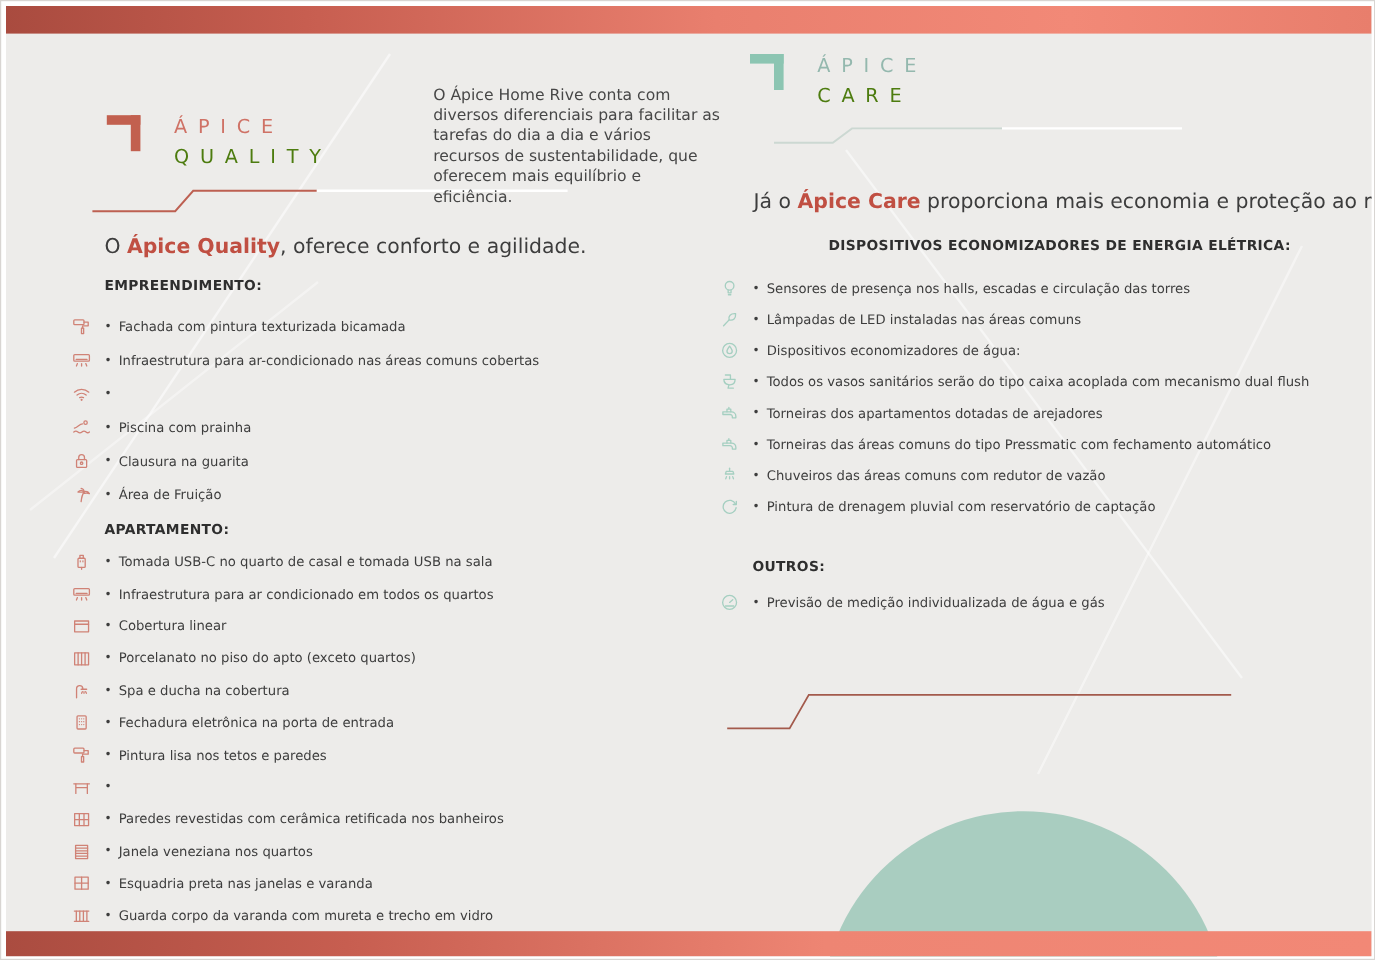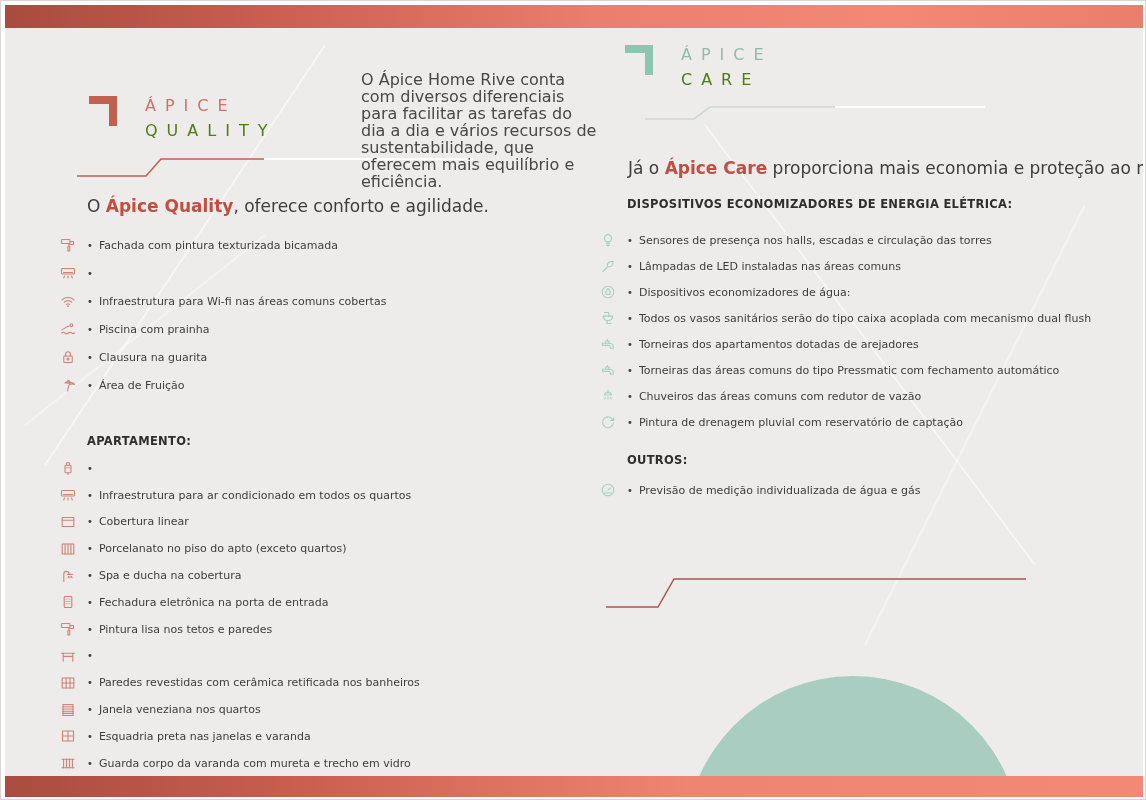--- a/index.html
+++ b/index.html
@@ -15,30 +15,30 @@
   .bracket{position:absolute;width:28px;height:30px;box-sizing:border-box;}
   .bracket.q{left:84px;top:91px;border-top:8px solid #c2604f;border-right:8px solid #c2604f;}
   .bracket.c{left:620px;top:40px;border-top:8px solid #8cc5b2;border-right:8px solid #8cc5b2;}
   .brand{position:absolute;font-size:16px;letter-spacing:9px;line-height:25px;white-space:nowrap;}
   .brand.q{left:140px;top:88px;}
   .brand.c{left:676px;top:37px;}
   .brand .l1.sal{color:#cf7266;}
   .brand .l1.tea{color:#94b8ae;}
   .brand .l2{color:#4d7c0f;}
   .stepline{position:absolute;}
-  .para-top{position:absolute;left:356px;top:66px;width:240px;font-size:16px;line-height:17px;color:#474747;}
+  .para-top{position:absolute;left:356px;top:66px;width:240px;font-size:13px;line-height:17px;color:#474747;}
   .introline{position:absolute;font-size:17px;color:#3d3d3d;white-space:nowrap;}
   .introline .b{font-weight:bold;color:#c04f42;}
   .introline.q{left:82px;top:191px;}
   .introline.c{left:623px;top:153px;}
   .section{position:absolute;}
   .sec-emp{left:54px;top:226px;width:500px;}
   .sec-apt{left:54px;top:429px;width:520px;}
-  .sec-disp{left:594px;top:192px;width:540px;}
-  .sec-out{left:594px;top:448px;width:540px;}
+  .sec-disp{left:594px;top:192px;width:540px;text-align:center;}
+  .sec-out{left:594px;top:460px;width:540px;}
   .sec-title{font-size:11.5px;font-weight:bold;color:#2e2e2e;letter-spacing:.3px;margin-left:28px;}
   .sec-emp .sec-title{margin-bottom:13px;}
   .sec-apt .sec-title{margin-bottom:7px;}
   .sec-disp .sec-title{margin-bottom:16px;}
   .sec-out .sec-title{margin-bottom:10px;}
   .row{display:flex;align-items:center;height:28px;}
   .sec-apt .row{height:26.8px;}
   .sec-disp .row,.sec-out .row{height:26px;}
   .ico{width:18px;height:16px;flex:0 0 18px;display:inline-flex;align-items:center;justify-content:center;}
   .ico.sal{color:#d08276;}
@@ -74,52 +74,53 @@
       <polyline points="191,14 400,14" fill="none" stroke="#ffffff" stroke-width="2"></polyline>
     </svg>
 
     <div class="para-top">O Ápice Home Rive conta com diversos diferenciais para facilitar as tarefas do dia a dia e vários recursos de sustentabilidade, que oferecem mais equilíbrio e eficiência.</div>
 
     <div class="introline q">
       <span>O </span><span class="b">Ápice Quality</span><span>, oferece conforto e agilidade.</span>
     </div>
 
     <div class="section sec-emp">
+      <div class="sec-title">EMPREENDIMENTO:</div>
       <div class="row">
           <span class="ico sal">
             <svg viewBox="0 0 16 16" width="16" height="16" fill="none" stroke="currentColor" stroke-width="1.1" stroke-linecap="round" stroke-linejoin="round">
               <rect x="1.5" y="2.5" width="8.5" height="4" rx="0.8"></rect>
               <path d="M10 4.5h3.5v3H8.8v1.8"></path>
               <rect x="7.9" y="9.5" width="1.8" height="4.5"></rect>
             </svg>
           </span>
           <span class="blt">•</span>
           <span class="txt">Fachada com pintura texturizada bicamada</span>
         </div>
       <div class="row">
           <span class="ico sal">
             <svg viewBox="0 0 16 16" width="16" height="16" fill="none" stroke="currentColor" stroke-width="1.1" stroke-linecap="round" stroke-linejoin="round">
               <rect x="1.5" y="3.5" width="13" height="5.5" rx="0.8"></rect>
               <path d="M3.5 7.5h9"></path>
               <path d="M4.5 11l-.8 2M8 11v2M11.5 11l.8 2"></path>
             </svg>
           </span>
           <span class="blt">•</span>
+          <span class="txt">Infraestrutura para ar-condicionado nas áreas comuns cobertas</span>
         </div>
       <div class="row">
           <span class="ico sal">
             <svg viewBox="0 0 16 16" width="16" height="16" fill="none" stroke="currentColor" stroke-width="1.1" stroke-linecap="round" stroke-linejoin="round">
               <path d="M2 6.8a9 9 0 0 1 12 0"></path>
               <path d="M4.2 9.2a6 6 0 0 1 7.6 0"></path>
               <path d="M6.4 11.4a3 3 0 0 1 3.2 0"></path>
               <circle cx="8" cy="13.2" r="0.9" fill="currentColor" stroke="none"></circle>
             </svg>
           </span>
           <span class="blt">•</span>
-          <span class="txt">Infraestrutura para Wi-fi nas áreas comuns cobertas</span>
         </div>
       <div class="row">
           <span class="ico sal">
             <svg viewBox="0 0 16 16" width="16" height="16" fill="none" stroke="currentColor" stroke-width="1.1" stroke-linecap="round" stroke-linejoin="round">
               <circle cx="11.3" cy="4.2" r="1.4"></circle>
               <path d="M2 8.8c2.8-.8 4.2-3.6 6.8-3.6"></path>
               <path d="M1.5 12c1.1-.9 2.3-.9 3.4 0s2.3.9 3.4 0 2.3-.9 3.4 0 2 .7 2.8 0"></path>
             </svg>
           </span>
           <span class="blt">•</span>
@@ -155,20 +156,21 @@
           <span class="ico sal">
             <svg viewBox="0 0 16 16" width="16" height="16" fill="none" stroke="currentColor" stroke-width="1.1" stroke-linecap="round" stroke-linejoin="round">
               <rect x="5" y="5.2" width="6" height="7.6" rx="0.8"></rect>
               <path d="M6.6 5.2V2.8h2.8v2.4"></path>
               <rect x="6.4" y="7" width="1" height="1.6" fill="currentColor" stroke="none"></rect>
               <rect x="8.6" y="7" width="1" height="1.6" fill="currentColor" stroke="none"></rect>
               <path d="M8 12.8v1.6"></path>
             </svg>
           </span>
           <span class="blt">•</span>
+          <span class="txt">Tomada USB-C no quarto de casal e tomada USB na sala</span>
         </div>
       <div class="row">
           <span class="ico sal">
             <svg viewBox="0 0 16 16" width="16" height="16" fill="none" stroke="currentColor" stroke-width="1.1" stroke-linecap="round" stroke-linejoin="round">
               <rect x="1.5" y="3.5" width="13" height="5.5" rx="0.8"></rect>
               <path d="M3.5 7.5h9"></path>
               <path d="M4.5 11l-.8 2M8 11v2M11.5 11l.8 2"></path>
             </svg>
           </span>
           <span class="blt">•</span>

